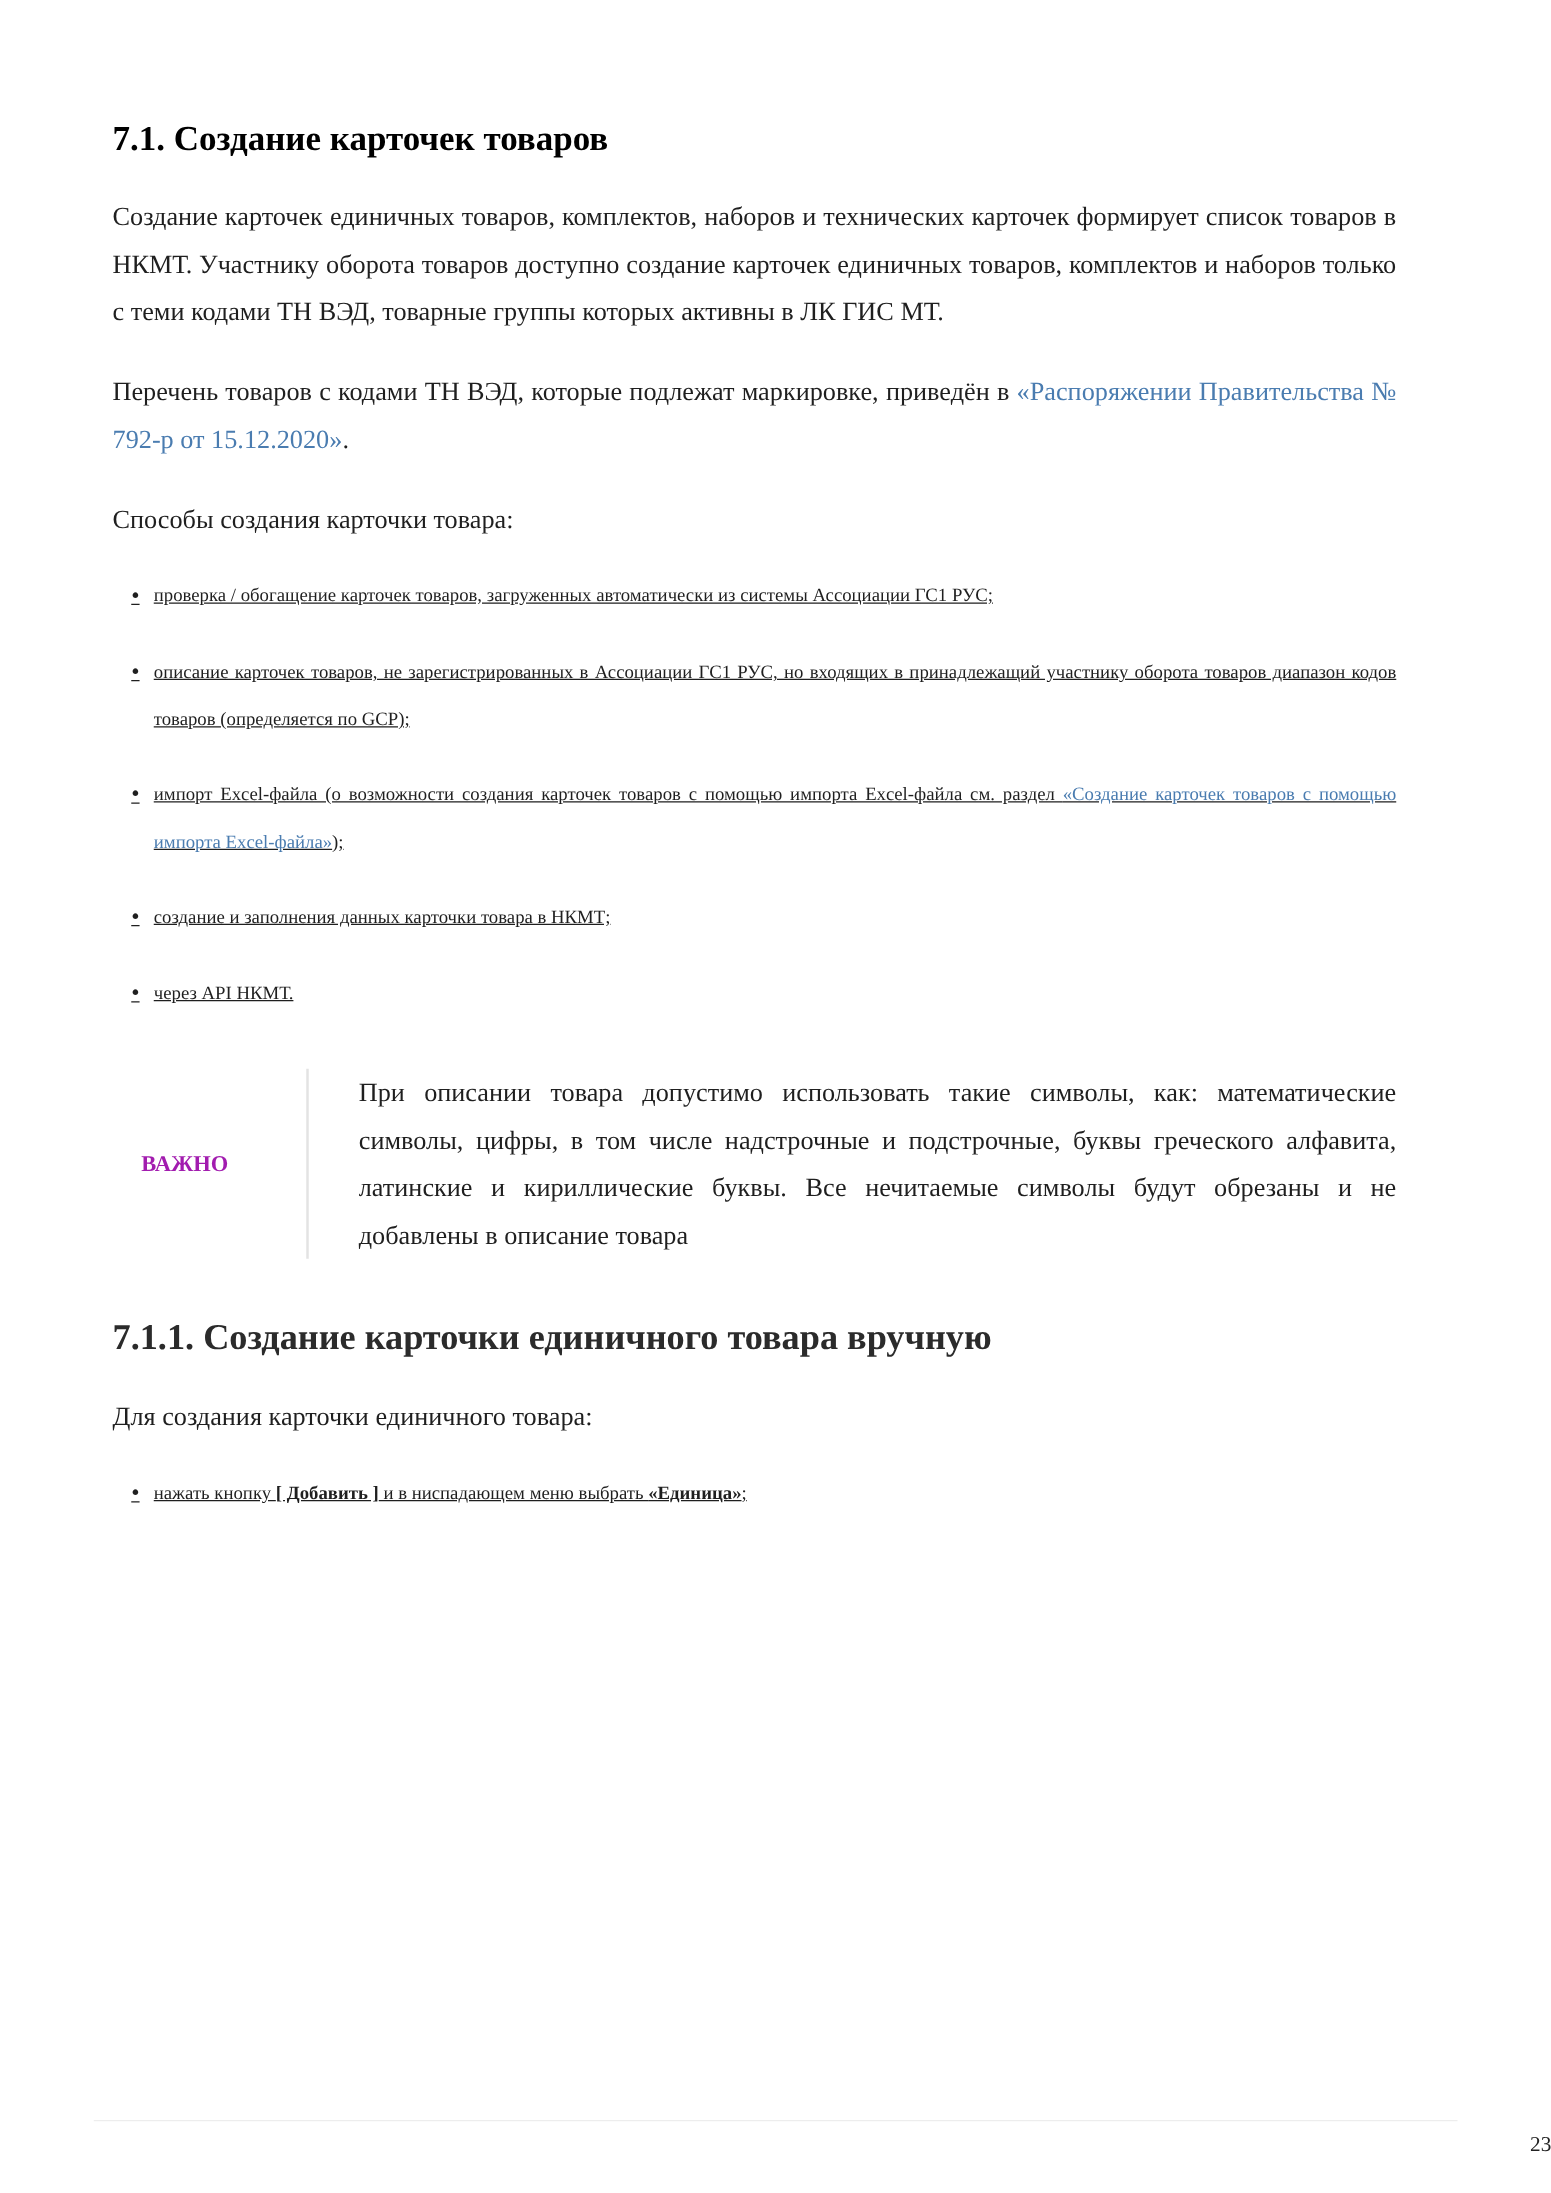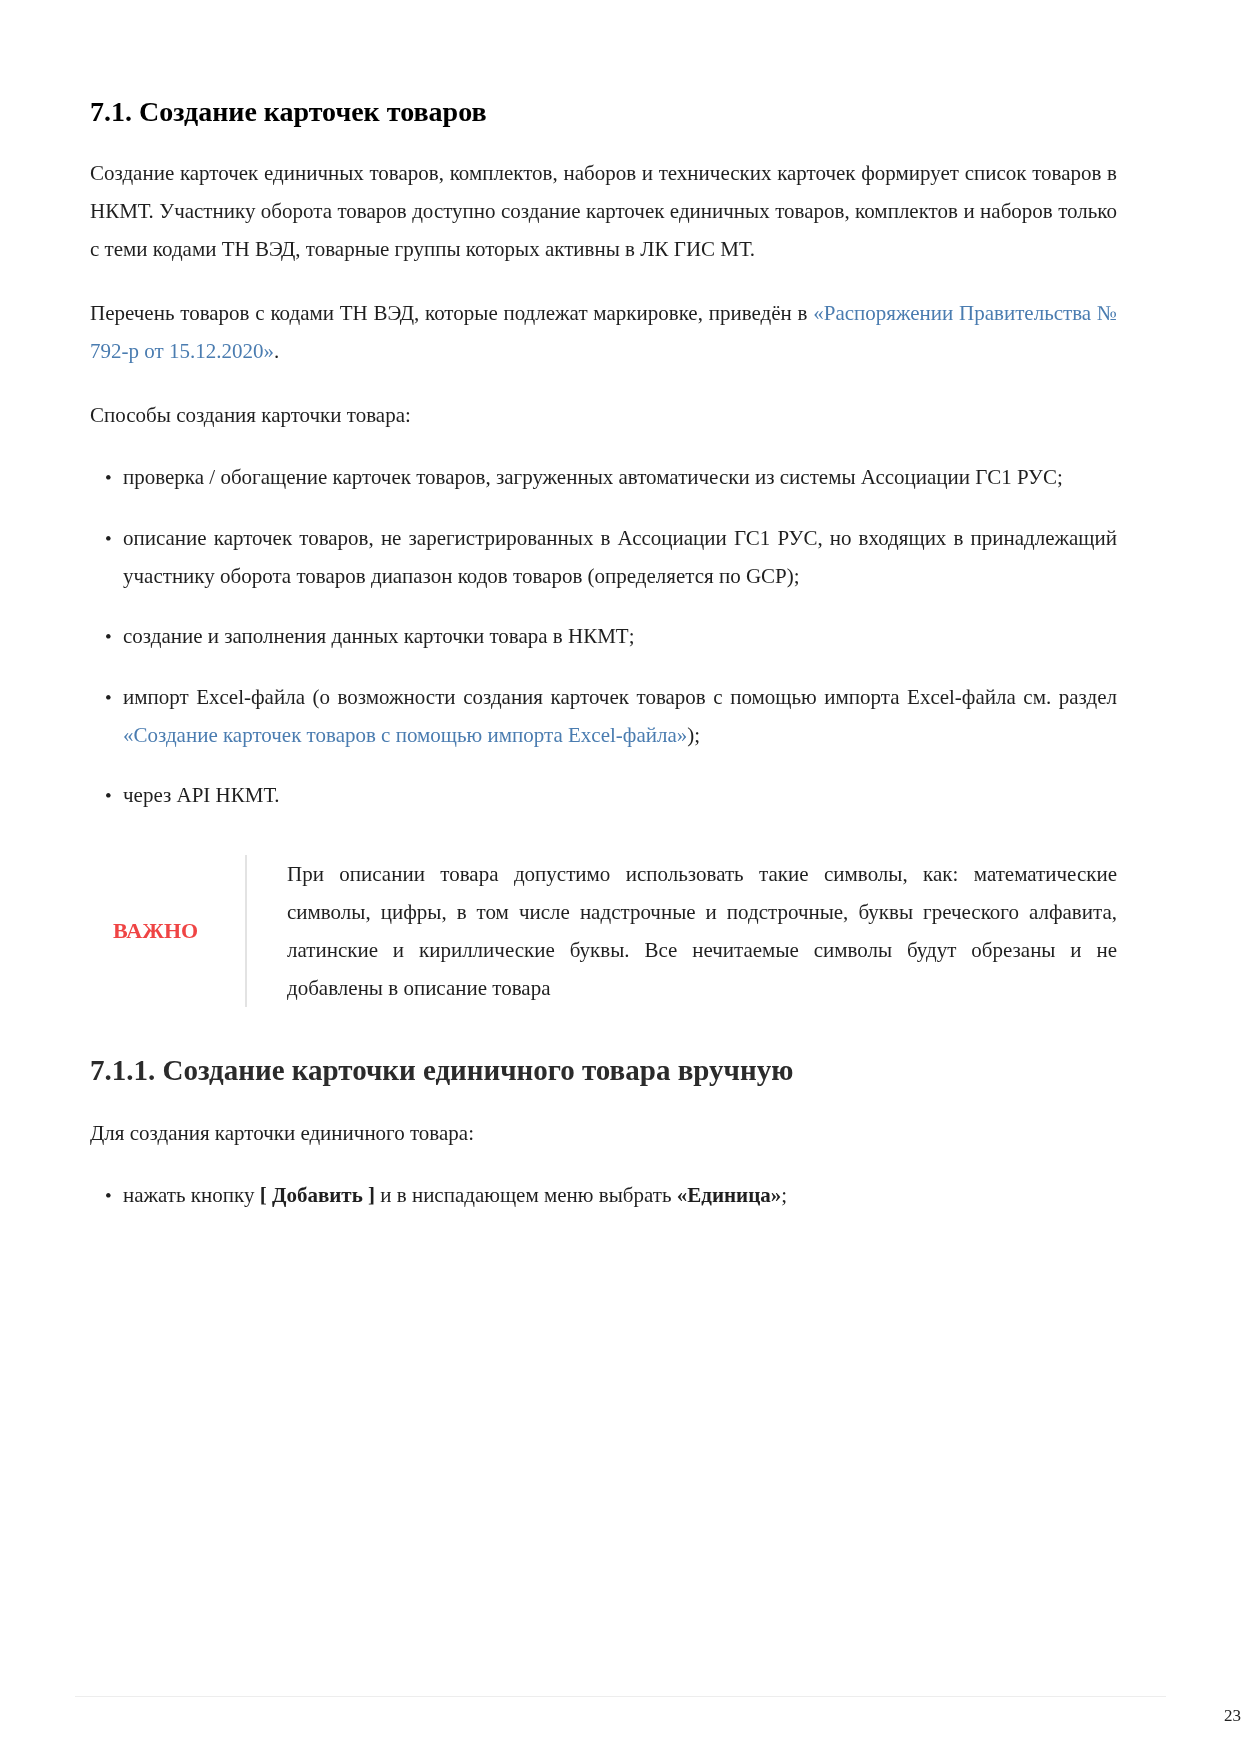--- a/index.html
+++ b/index.html
@@ -26,40 +26,40 @@
     color:#2b2b2b; margin:46px 0 0;
   }
   .para {
     font-size:21px; line-height:38px;
     text-align:justify; text-align-last:left;
     margin:26px 0 0;
   }
   .bullets { margin-top:24px; }
   .bullet {
     display:flex; margin-top:22px;
-    font-size:21px; line-height:38px;
+    font-size:15px; line-height:38px;text-decoration:underline;
   }
   .bullet .marker {
     width:33px; padding-left:15px; box-sizing:border-box;
     flex:0 0 33px;
   }
   .bullet .marker::before { content:"\2022"; font-size:19px; }
   .bullet-text { flex:1; text-align:justify; text-align-last:left; }
 
   .link { color:#4a7cb0; text-decoration:none; cursor:pointer; }
 
   .important {
     display:flex; margin-top:40px;
     font-size:21px; line-height:38px;
   }
   .important-label {
     flex:0 0 155px; width:155px; box-sizing:border-box;
     padding-left:23px;
     display:flex; align-items:center;
-    font-weight:bold; font-size:22px; color:#ef4444;
+    font-weight:bold; font-size:18px; color:#a21caf;
   }
   .important-divider { flex:0 0 2px; width:2px; background:#e3e3e3; }
   .important-text {
     flex:1; padding-left:40px;
     text-align:justify; text-align-last:left;
   }
 
   .footer { position:absolute; left:0; right:0; bottom:28px; }
   .footer-rule { border-top:1px solid #ededed; margin:0 75px; }
   .page-number {
@@ -86,25 +86,25 @@
     <div class="bullet">
       <span class="marker"></span>
       <div class="bullet-text">проверка / обогащение карточек товаров, загруженных автоматически из системы Ассоциации ГС1 РУС;</div>
     </div>
     <div class="bullet">
       <span class="marker"></span>
       <div class="bullet-text">описание карточек товаров, не зарегистрированных в Ассоциации ГС1 РУС, но входящих в принадлежащий участнику оборота товаров диапазон кодов товаров (определяется по GCP);</div>
     </div>
     <div class="bullet">
       <span class="marker"></span>
-      <div class="bullet-text">создание и заполнения данных карточки товара в НКМТ;</div>
+      <div class="bullet-text"><span>импорт Excel-файла (о возможности создания карточек товаров с помощью импорта Excel-файла см. раздел </span><a class="link">«Создание карточек товаров с помощью импорта Excel-файла»</a><span>);</span></div>
     </div>
     <div class="bullet">
       <span class="marker"></span>
-      <div class="bullet-text"><span>импорт Excel-файла (о возможности создания карточек товаров с помощью импорта Excel-файла см. раздел </span><a class="link">«Создание карточек товаров с помощью импорта Excel-файла»</a><span>);</span></div>
+      <div class="bullet-text">создание и заполнения данных карточки товара в НКМТ;</div>
     </div>
     <div class="bullet">
       <span class="marker"></span>
       <div class="bullet-text">через API НКМТ.</div>
     </div>
   </div>
 
   <div class="important">
     <div class="important-label">ВАЖНО</div>
     <div class="important-divider"></div>

